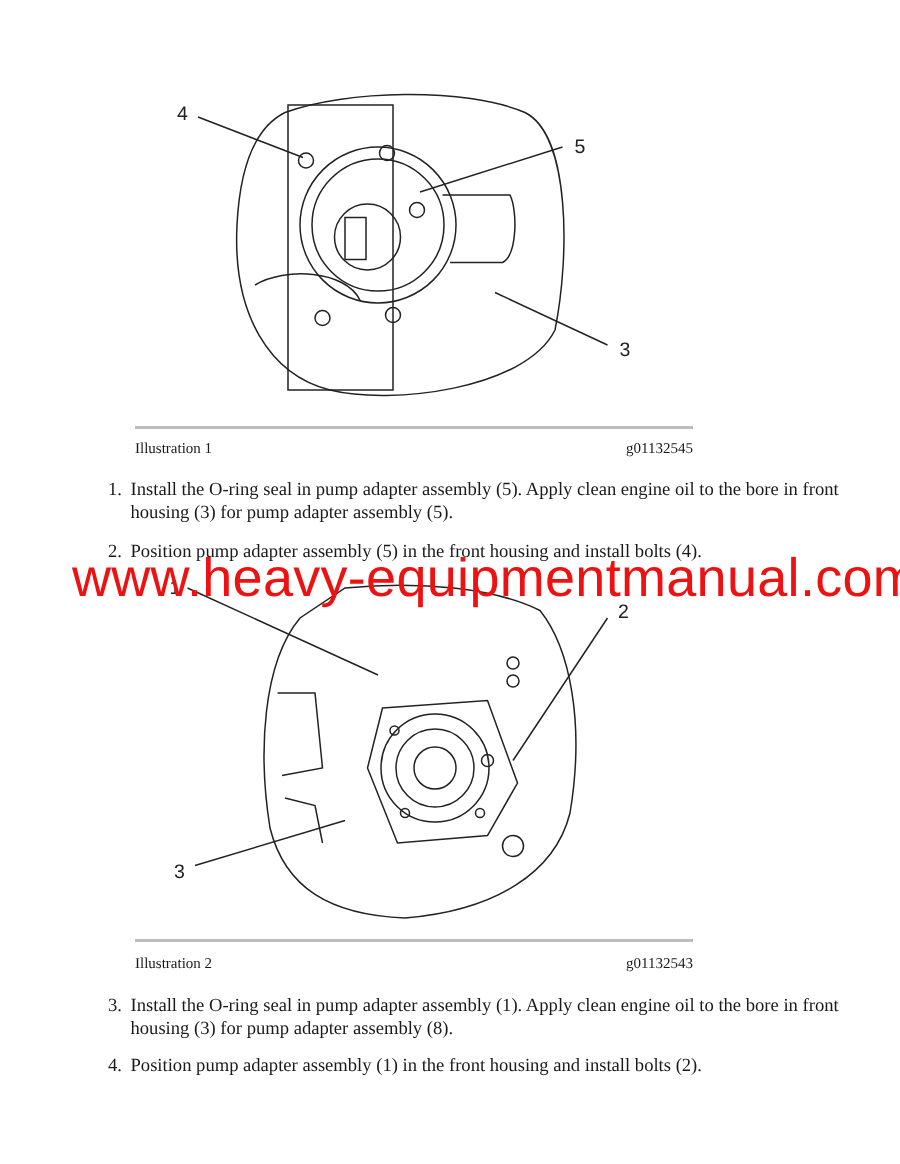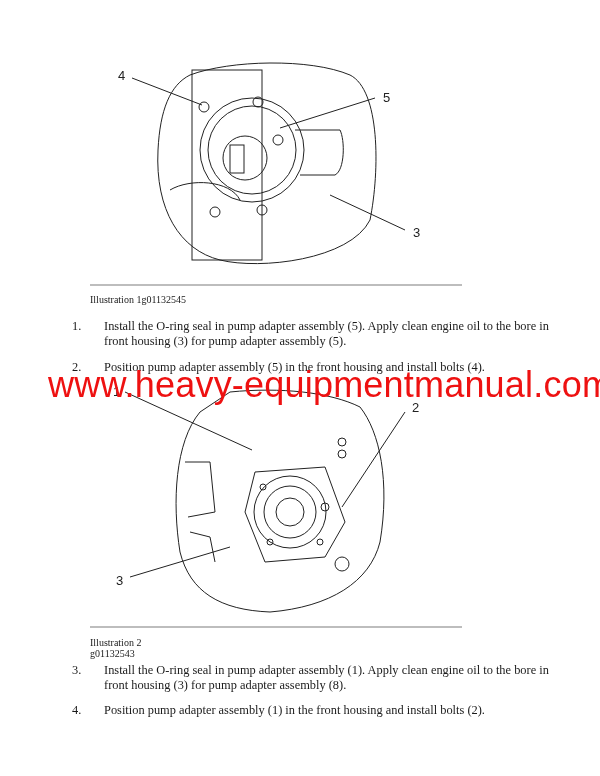--- a/index.html
+++ b/index.html
@@ -1,24 +1,24 @@
 <!DOCTYPE html>
 <html><head>
 <meta charset="utf-8">
 <style>
   html, body { margin: 0; padding: 0; background: #ffffff; }
   body { width: 600px; height: 776px; position: relative; overflow: hidden;
          font-family: "Liberation Serif", serif; color: #1a1a1a; }
   .fig { position: absolute; }
   .fig svg { display: block; }
   .rule { position: absolute; left: 90px; width: 372px; height: 2px; background: #bdbdbd; }
-  .caption { position: absolute; left: 90px; width: 372px; font-size: 10px; display: flex; }
+  .caption { position: absolute; left: 90px; width: 372px; font-size: 10px; display: flex; justify-content: space-between; }
   .step { position: absolute; left: 72px; width: 500px; font-size: 12.4px; line-height: 15px; }
   .step .num { position: absolute; left: 0; }
-  .step .txt { display: block; margin-left: 32px; }
+  .step .txt { display: block; margin-left: 15px; }
   .watermark { position: absolute; left: 48px; top: 364px; font-family: "Liberation Sans", sans-serif;
                font-size: 36px; color: #ee1111; letter-spacing: 0.2px; white-space: nowrap; }
   .callout { font-family: "Liberation Sans", sans-serif; font-size: 13px; fill: #222; }
 </style>
 </head>
 <body>
 
 <div class="fig" style="left:80px;top:30px;">
   <svg width="400" height="250" viewBox="0 0 400 250" fill="none" stroke="#222" stroke-width="1">
     <path d="M110 45 C150 30, 230 28, 270 45 C300 60, 300 140, 290 190 C270 230, 180 240, 140 230 C100 220, 75 180, 78 120 C80 80, 90 55, 110 45 Z"></path>
@@ -75,21 +75,21 @@
     <path d="M110 150 L130 155 L135 180"></path>
     <line x1="45" y1="10" x2="172" y2="68"></line>
     <line x1="325" y1="30" x2="262" y2="125"></line>
     <line x1="50" y1="195" x2="150" y2="165"></line>
     <text class="callout" x="33" y="14" stroke="none">1</text>
     <text class="callout" x="332" y="30" stroke="none">2</text>
     <text class="callout" x="36" y="203" stroke="none">3</text>
   </svg>
 </div>
 <div class="rule" style="top:626px;"></div>
-<div class="caption" style="top:637px;flex-direction:column;">
+<div class="caption" style="top:637px;">
   <span>Illustration 2</span>
   <span>g01132543</span>
 </div>
 
 <div class="step" style="top:663px;">
   <span class="num">3.</span>
   <span class="txt">Install the O-ring seal in pump adapter assembly (1). Apply clean engine oil to the bore in front housing (3) for pump adapter assembly (8).</span>
 </div>
 <div class="step" style="top:703px;">
   <span class="num">4.</span>

